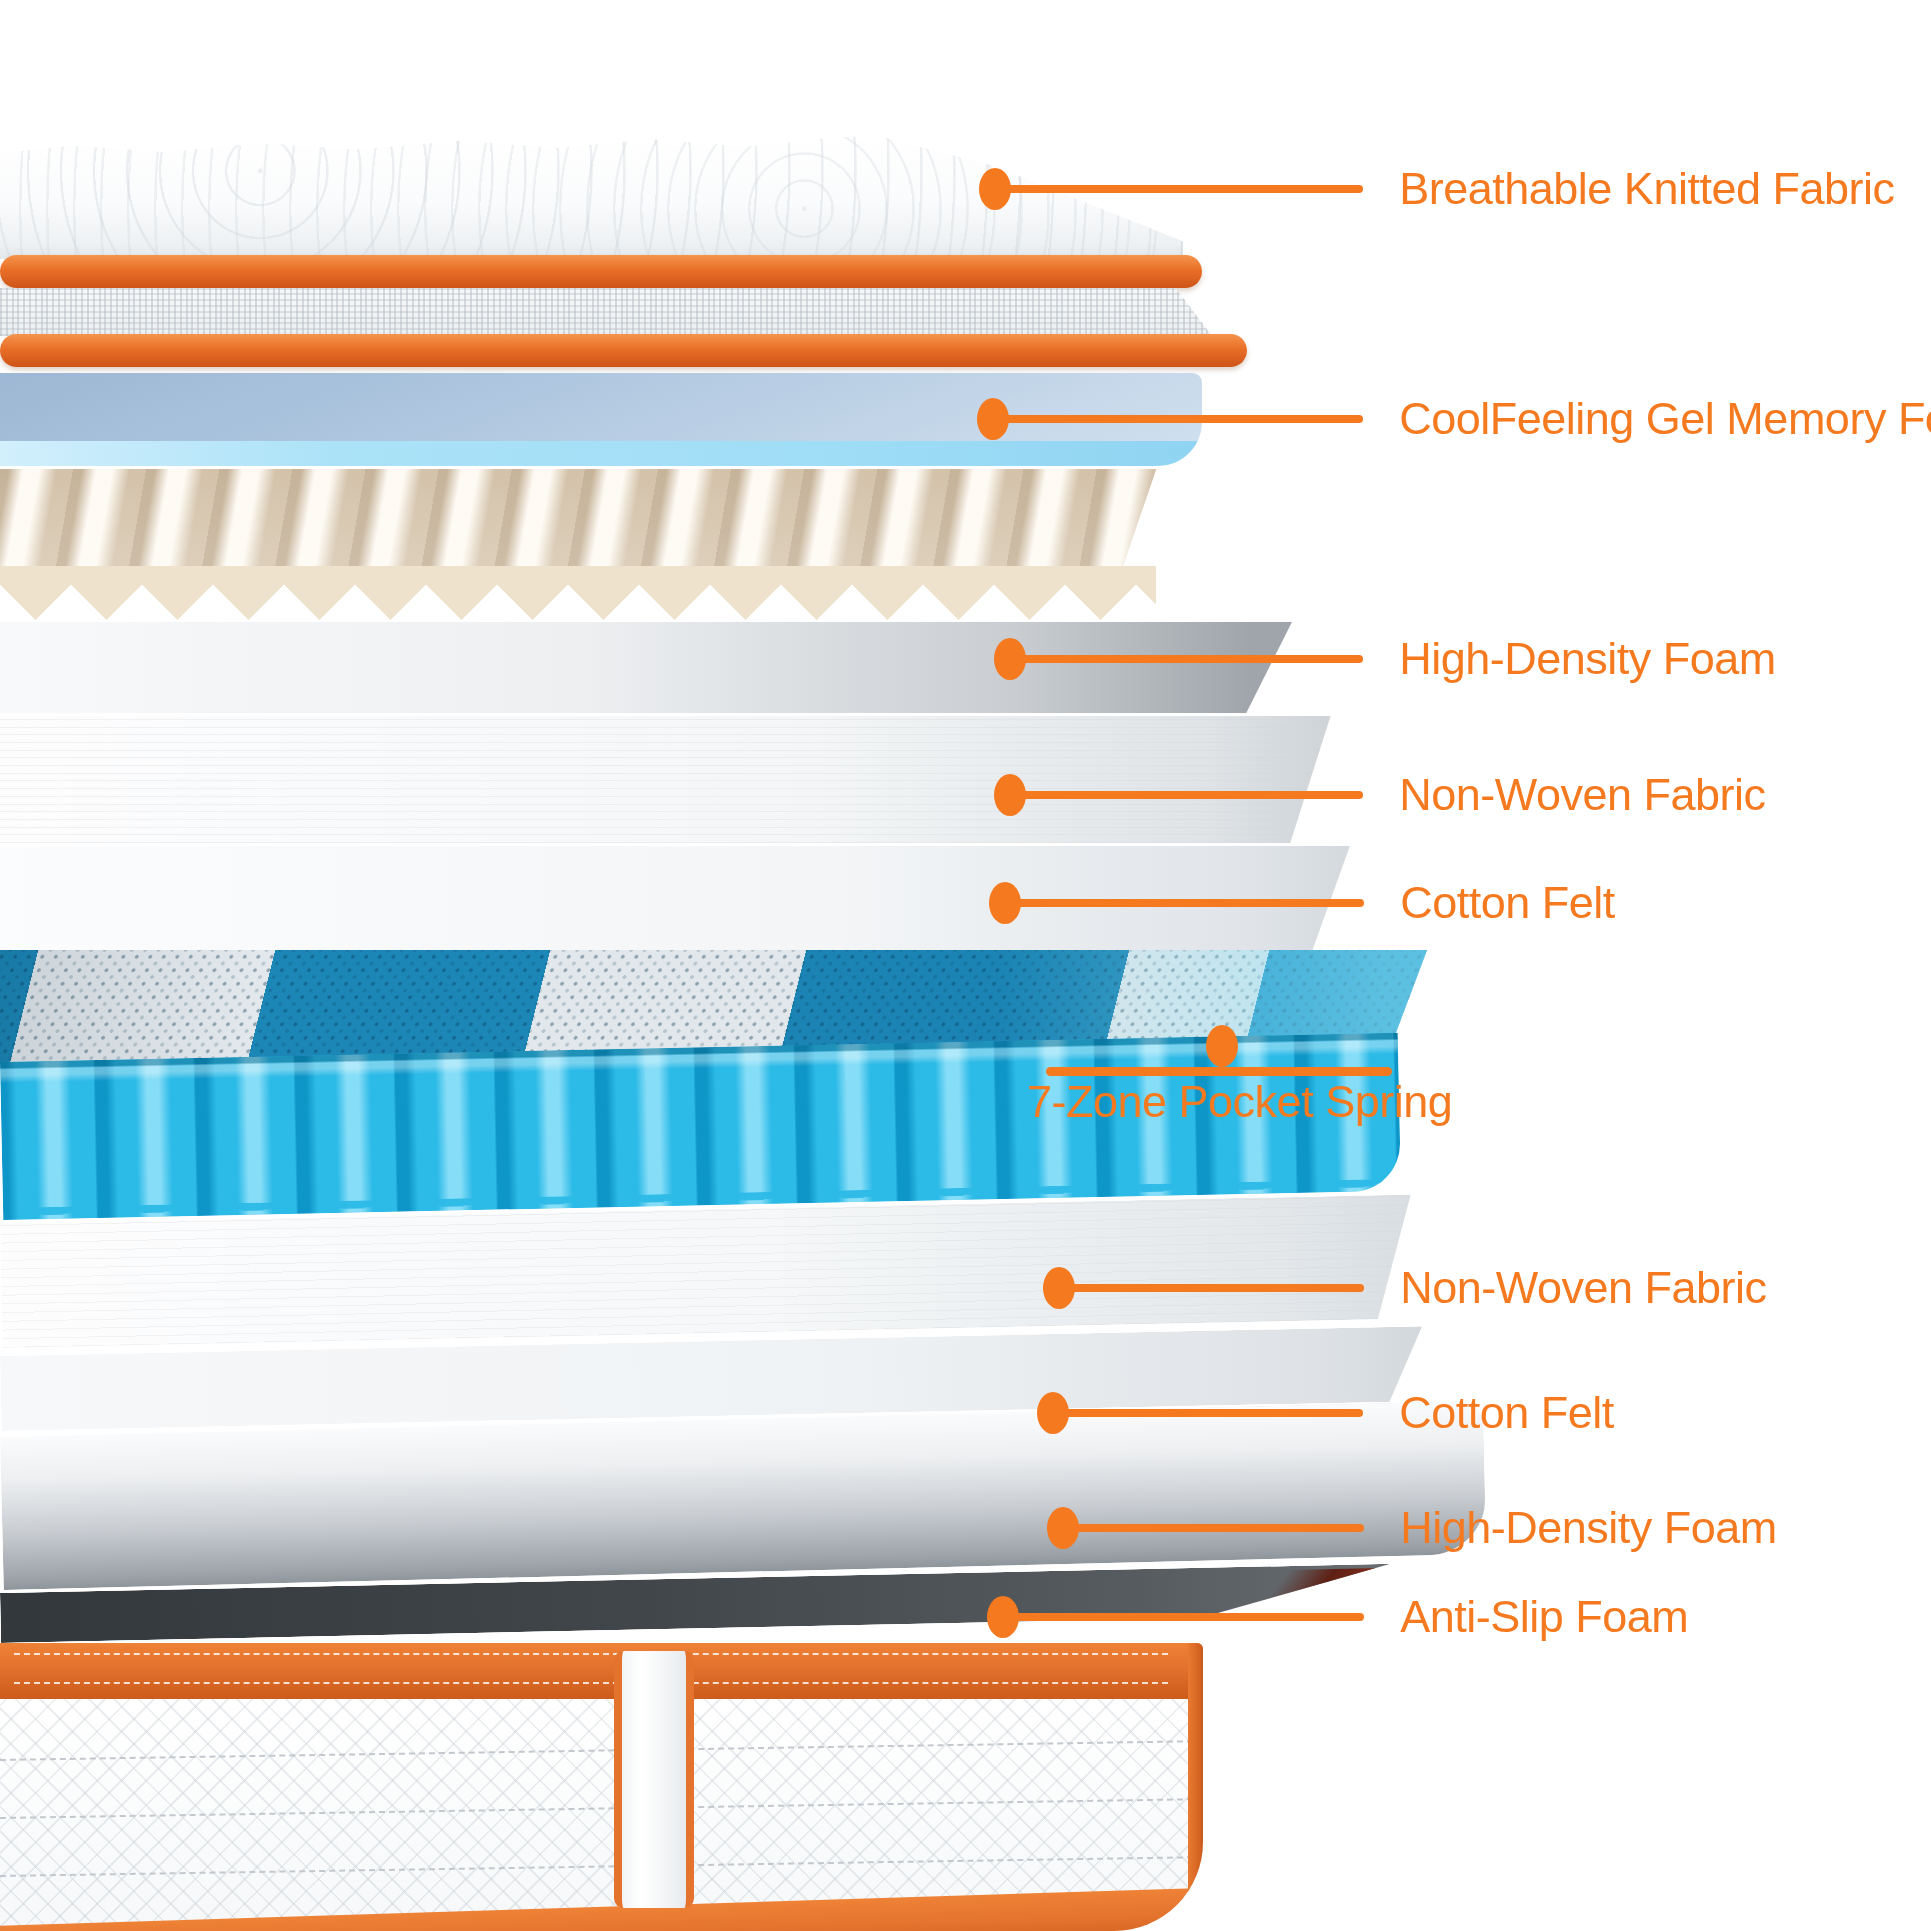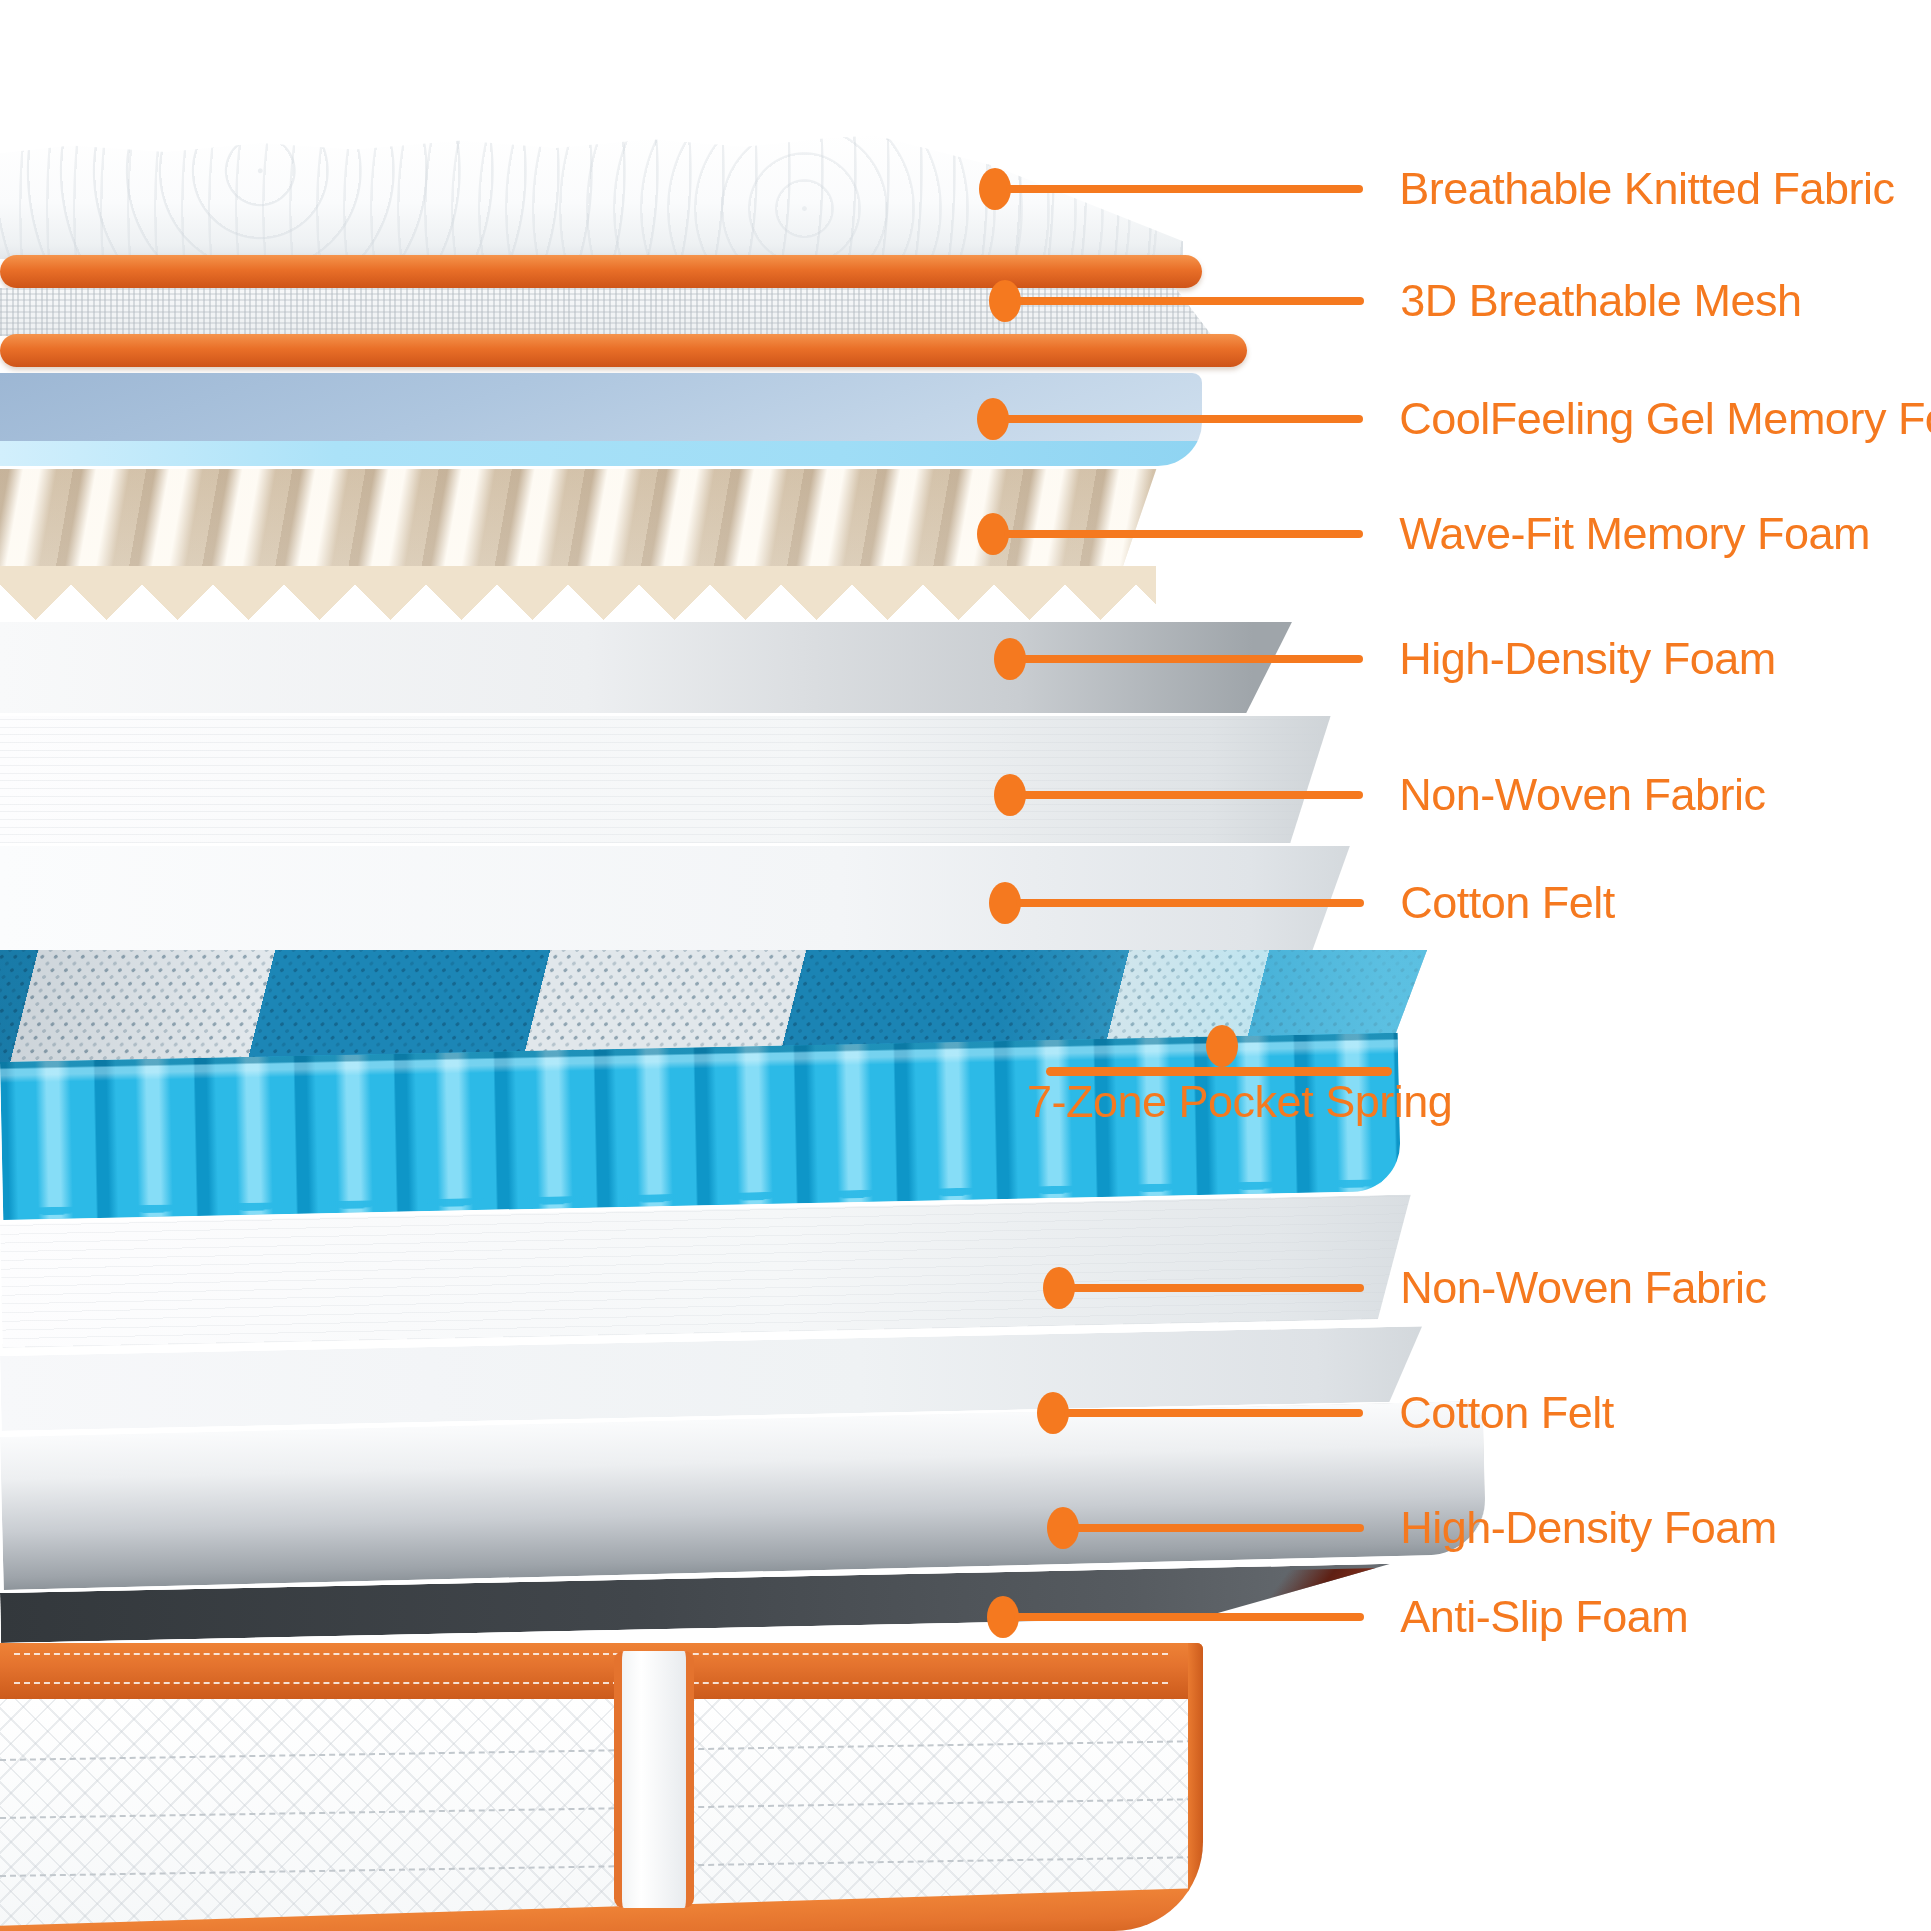--- a/index.html
+++ b/index.html
@@ -195,35 +195,25 @@
       <div class="base-strap"></div>
       <div class="base-piping-right"></div>
     </div>
   </div>
 
   <div class="callout" style="left:979px;top:168px;">
     <span class="dot"></span>
     <span class="line" style="width:357px;"></span>
     <span class="lbl">Breathable Knitted Fabric</span>
   </div>
-  <div class="callout" style="left:989px;top:280px;">
-    <span class="dot"></span>
-    <span class="line" style="width:348px;"></span>
-    <span class="lbl">3D Breathable Mesh</span>
-  </div>
   <div class="callout" style="left:977px;top:398px;">
     <span class="dot"></span>
     <span class="line" style="width:359px;"></span>
     <span class="lbl">CoolFeeling Gel Memory Foam</span>
   </div>
-  <div class="callout" style="left:977px;top:513px;">
-    <span class="dot"></span>
-    <span class="line" style="width:359px;"></span>
-    <span class="lbl">Wave-Fit Memory Foam</span>
-  </div>
   <div class="callout" style="left:994px;top:638px;">
     <span class="dot"></span>
     <span class="line" style="width:342px;"></span>
     <span class="lbl">High-Density Foam</span>
   </div>
   <div class="callout" style="left:994px;top:774px;">
     <span class="dot"></span>
     <span class="line" style="width:342px;"></span>
     <span class="lbl">Non-Woven Fabric</span>
   </div>

